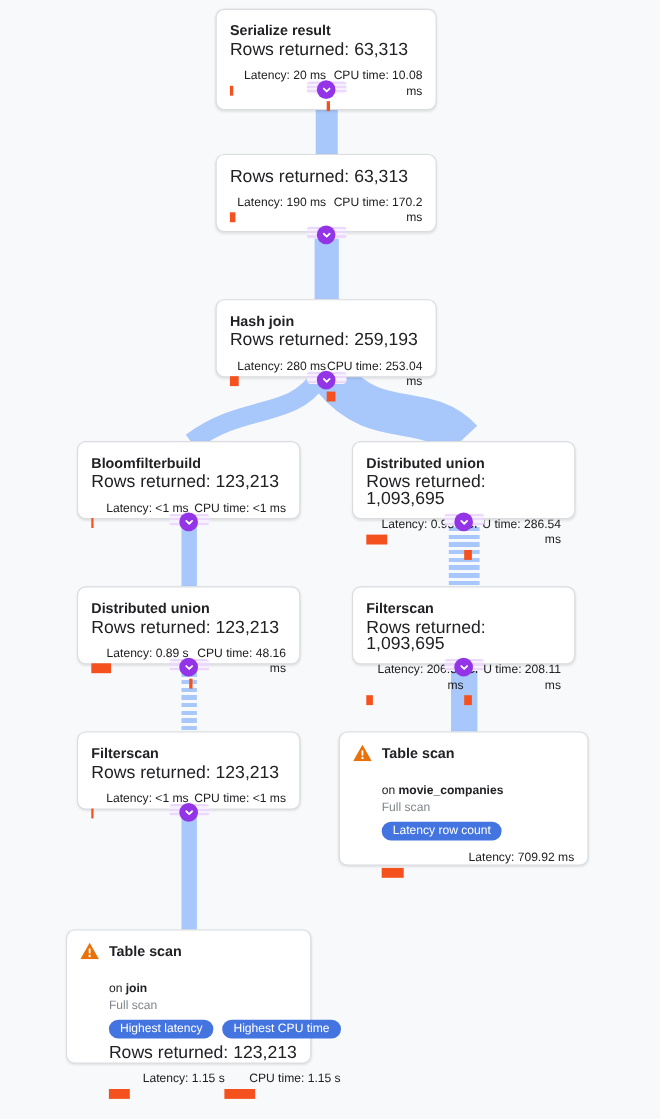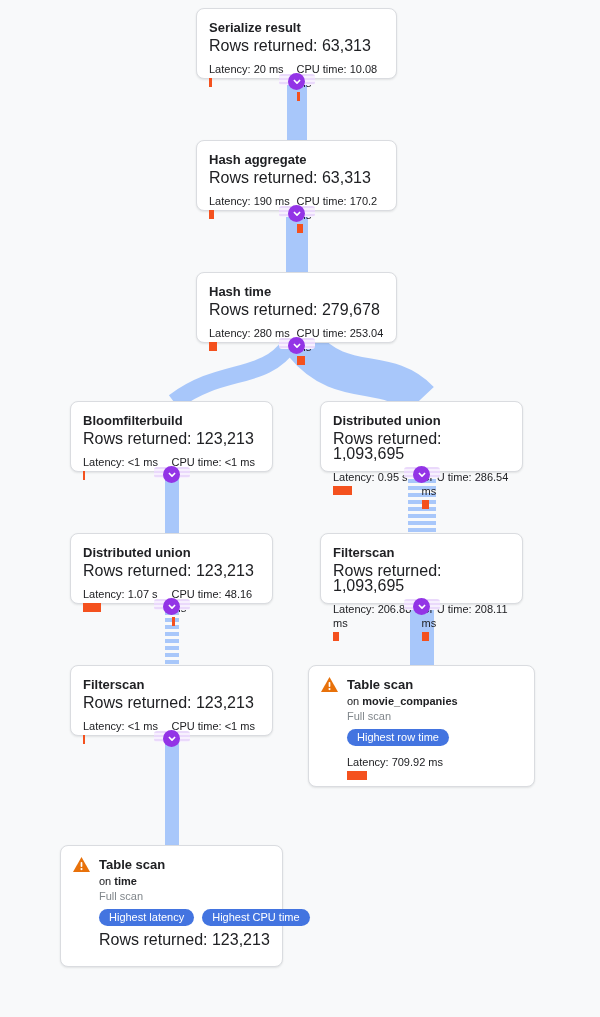--- a/index.html
+++ b/index.html
@@ -19,27 +19,27 @@
     display:flex;align-items:center;justify-content:center;cursor:pointer;}
   .port svg{display:block;}
 
   
   .node{position:absolute;background:#ffffff;border:1px solid #dadce0;border-radius:8px;
     box-shadow:0 1px 2px rgba(60,64,67,.12);z-index:2;box-sizing:border-box;
     padding:10px 12px;color:#202124;}
   .node .title{font-size:13px;font-weight:700;line-height:17px;}
   .node .rows{font-size:16px;line-height:15px;margin-top:2px;}
   .metrics{display:flex;margin-top:9px;}
-  .metric{flex:1 1 50%;font-size:11px;line-height:14px;}
+  .metric{flex:1 1 50%;font-size:11px;line-height:14px;text-align:right;}
   .bar{height:9px;background:#f4511e;margin-top:2px;}
 
   
   .tscan{display:grid;grid-template-columns:26px 1fr;}
   .warn{padding-top:1px;}
-  .ontable{font-size:11px;line-height:15px;margin-top:1px;}
+  .ontable{font-size:11px;line-height:15px;margin-top:19px;}
   .ontable b{margin-left:3px;}
   .scantype{font-size:11px;line-height:15px;color:#80868b;}
   .badges{display:flex;gap:8px;margin:5px 0 6px;}
   .badge{background:#4374e0;color:#ffffff;font-size:11px;line-height:13px;
     padding:2px 10px;border-radius:9px;white-space:nowrap;}
 </style>
 </head>
 <body>
 
 <div id="canvas">
@@ -49,41 +49,40 @@
   <svg id="branch-svg" width="600" height="1017" viewBox="0 0 600 1017">
     <path d="M 290 344 C 264 382, 222 366, 174 402" stroke="#a8c7fa" stroke-width="17" fill="none"></path>
     <path d="M 303 344 C 342 392, 386 364, 420 400" stroke="#a8c7fa" stroke-width="38" fill="none"></path>
   </svg>
   <div class="edge solid" style="left:164.5px;top:472px;width:14px;height:61px;"></div>
   <div class="edge striped" style="left:164.5px;top:604px;width:14px;height:61px;"></div>
   <div class="edge solid" style="left:164.5px;top:736px;width:14px;height:109px;"></div>
   <div class="edge striped" style="left:407.5px;top:472px;width:28px;height:61px;"></div>
   <div class="edge solid" style="left:409.5px;top:604px;width:24px;height:61px;"></div>
 
-  <div class="node" style="left:196px;top:8px;width:201px;height:71px;">
+  <div class="node" style="left:196px;top:8px;width:201px;height:92px;">
     <div class="title">Serialize result</div>
     <div class="rows">Rows returned: 63,313</div>
     <div class="metrics">
       <div class="metric"><span>Latency: 20 ms</span><div class="bar" style="width: 3px;"></div></div>
       <div class="metric"><span>CPU time: 10.08 ms</span><div class="bar" style="width: 3px;"></div></div>
     </div>
   </div>
 
   <div class="node" style="left:196px;top:140px;width:201px;height:71px;">
-    <div class="title">Hash aggregate</div>
     <div class="rows">Rows returned: 63,313</div>
     <div class="metrics">
       <div class="metric"><span>Latency: 190 ms</span><div class="bar" style="width: 5px;"></div></div>
       <div class="metric"><span>CPU time: 170.2 ms</span><div class="bar" style="width: 6px;"></div></div>
     </div>
   </div>
 
   <div class="node" style="left:196px;top:272px;width:201px;height:71px;">
-    <div class="title">Hash time</div>
-    <div class="rows">Rows returned: 279,678</div>
+    <div class="title">Hash join</div>
+    <div class="rows">Rows returned: 259,193</div>
     <div class="metrics">
       <div class="metric"><span>Latency: 280 ms</span><div class="bar" style="width: 8px;"></div></div>
       <div class="metric"><span>CPU time: 253.04 ms</span><div class="bar" style="width: 8px;"></div></div>
     </div>
   </div>
 
   <div class="node" style="left:70px;top:401px;width:203px;height:71px;">
     <div class="title">Bloomfilterbuild</div>
     <div class="rows">Rows returned: 123,213</div>
     <div class="metrics">
@@ -98,21 +97,21 @@
     <div class="metrics">
       <div class="metric"><span>Latency: 0.95 s</span><div class="bar" style="width: 19px;"></div></div>
       <div class="metric"><span>CPU time: 286.54 ms</span><div class="bar" style="width: 7px;"></div></div>
     </div>
   </div>
 
   <div class="node" style="left:70px;top:533px;width:203px;height:71px;">
     <div class="title">Distributed union</div>
     <div class="rows">Rows returned: 123,213</div>
     <div class="metrics">
-      <div class="metric"><span>Latency: 1.07 s</span><div class="bar" style="width: 18px;"></div></div>
+      <div class="metric"><span>Latency: 0.89 s</span><div class="bar" style="width: 18px;"></div></div>
       <div class="metric"><span>CPU time: 48.16 ms</span><div class="bar" style="width: 3px;"></div></div>
     </div>
   </div>
 
   <div class="node" style="left:320px;top:533px;width:203px;height:71px;">
     <div class="title">Filterscan</div>
     <div class="rows">Rows returned: 1,093,695</div>
     <div class="metrics">
       <div class="metric"><span>Latency: 206.88 ms</span><div class="bar" style="width: 6px;"></div></div>
       <div class="metric"><span>CPU time: 208.11 ms</span><div class="bar" style="width: 7px;"></div></div>
@@ -134,45 +133,49 @@
           <path d="M12 0 L24 21 H0 Z" fill="#e8710a"></path>
           <rect x="10.8" y="7" width="2.4" height="7" rx="1.1" fill="#ffffff"></rect>
           <circle cx="12" cy="17" r="1.5" fill="#ffffff"></circle>
         </svg>
     </div>
     <div>
       <div class="title">Table scan</div>
       <div class="ontable"><span>on</span><b>movie_companies</b></div>
       <div class="scantype">Full scan</div>
       <div class="badges">
-        <span class="badge">Highest row time</span>
+        <span class="badge">Latency row count</span>
       </div>
       <div class="metrics">
         <div class="metric"><span>Latency: 709.92 ms</span><div class="bar" style="width: 20px;"></div></div>
       </div>
     </div>
   </div>
 
   <div class="node tscan" style="left:60px;top:845px;width:223px;height:122px;">
     <div class="warn">
       <svg width="17" height="15" viewBox="0 0 24 21">
           <path d="M12 0 L24 21 H0 Z" fill="#e8710a"></path>
           <rect x="10.8" y="7" width="2.4" height="7" rx="1.1" fill="#ffffff"></rect>
           <circle cx="12" cy="17" r="1.5" fill="#ffffff"></circle>
         </svg>
     </div>
     <div>
       <div class="title">Table scan</div>
-      <div class="ontable"><span>on</span><b>time</b></div>
+      <div class="ontable"><span>on</span><b>join</b></div>
       <div class="scantype">Full scan</div>
       <div class="badges">
         <span class="badge">Highest latency</span>
         <span class="badge">Highest CPU time</span>
       </div>
       <div class="rows">Rows returned: 123,213</div>
+      <div class="metrics">
+        <div class="metric"><span>Latency: 1.15 s</span><div class="bar" style="width: 19px;"></div></div>
+        <div class="metric"><span>CPU time: 1.15 s</span><div class="bar" style="width: 28px;"></div></div>
+      </div>
     </div>
   </div>
 
 <div class="port-band" style="left: 278.5px; top: 74px;"></div>
     <div class="port" style="left: 288px; top: 73px;">
       <svg width="12" height="12" viewBox="0 0 16 16">
         <path d="M4.5 6 L8 9.5 L11.5 6" stroke="#ffffff" stroke-width="2.2" fill="none" stroke-linecap="round" stroke-linejoin="round"></path>
       </svg>
     </div>
     <div class="port-band" style="left: 278.5px; top: 206px;"></div>

